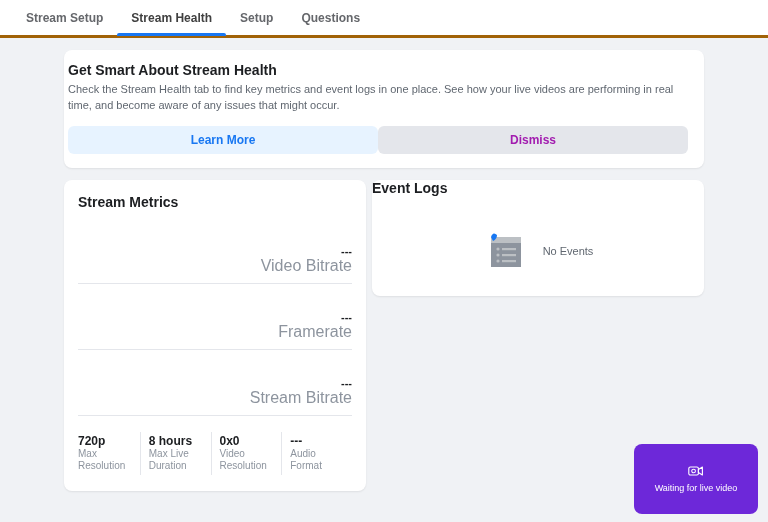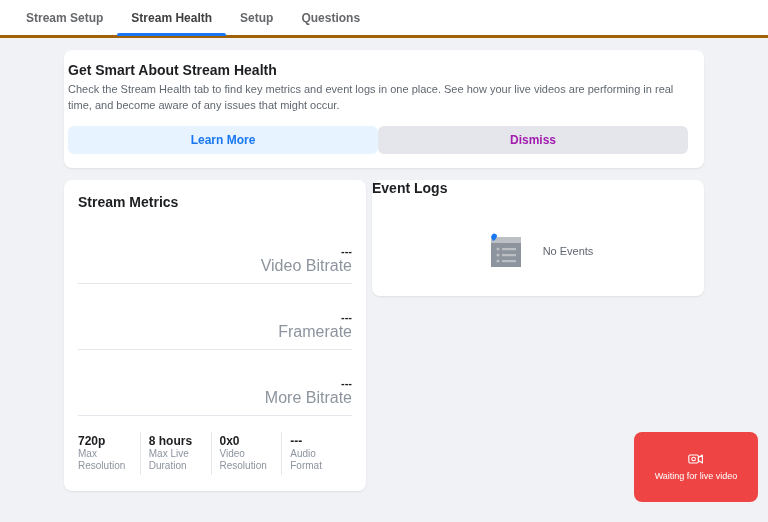--- a/index.html
+++ b/index.html
@@ -28,21 +28,21 @@
   .stats { display: flex; margin-top: 16px; }
   .stat { flex: 1 1 0; border-right: 1px solid #e4e6eb; padding: 2px 8px; }
   .stat:first-child { padding-left: 0; }
   .stat:last-child { border-right: none; }
   .stat-val { font-size: 12px; font-weight: 700; }
   .stat-name { font-size: 10px; color: #8d949e; line-height: 1.25; }
   .logs { flex: 1 1 auto; height: 116px; }
   .logs-empty { display: flex; flex-direction: row; align-items: center; justify-content: center; height: calc(100% - 22px); gap: 14px; }
   .log-icon { width: 46px; height: 40px; }
   .no-events { font-size: 11px; color: #606770; }
-  .preview { position: absolute; right: 10px; bottom: 20px; width: 124px; height: 70px; background: #ef4444; border-radius: 8px; color: #fff; display: flex; flex-direction: column; align-items: center; justify-content: center; gap: 6px; }
+  .preview { position: absolute; right: 10px; bottom: 8px; width: 124px; height: 70px; background: #6d28d9; border-radius: 8px; color: #fff; display: flex; flex-direction: column; align-items: center; justify-content: center; gap: 6px; }
   .preview span { font-size: 9px; font-weight: 500; }
   .cam-icon { width: 16px; height: 12px; }
 </style>
 </head>
 <body>
 
 <div class="tabbar">
   <div class="tab">Stream Setup</div>
   <div class="tab active">Stream Health</div>
   <div class="tab">Setup</div>
@@ -74,21 +74,21 @@
         </div>
         <div class="chart-row">
           <div class="chart-label">
             <div class="chart-val">---</div>
             <div class="chart-name">Framerate</div>
           </div>
         </div>
         <div class="chart-row">
           <div class="chart-label">
             <div class="chart-val">---</div>
-            <div class="chart-name">More Bitrate</div>
+            <div class="chart-name">Stream Bitrate</div>
           </div>
         </div>
 
         <div class="stats">
           <div class="stat">
             <div class="stat-val">720p</div>
             <div class="stat-name">Max Resolution</div>
           </div>
           <div class="stat">
             <div class="stat-val">8 hours</div>

